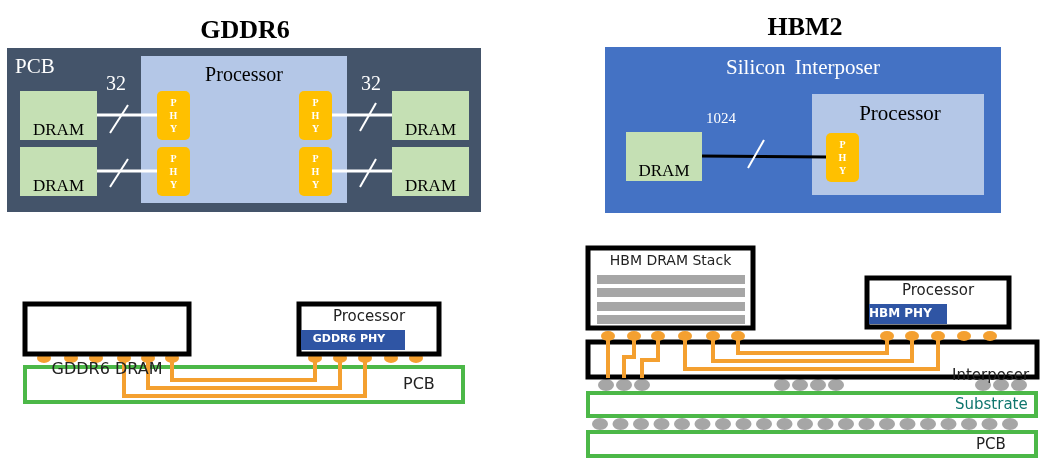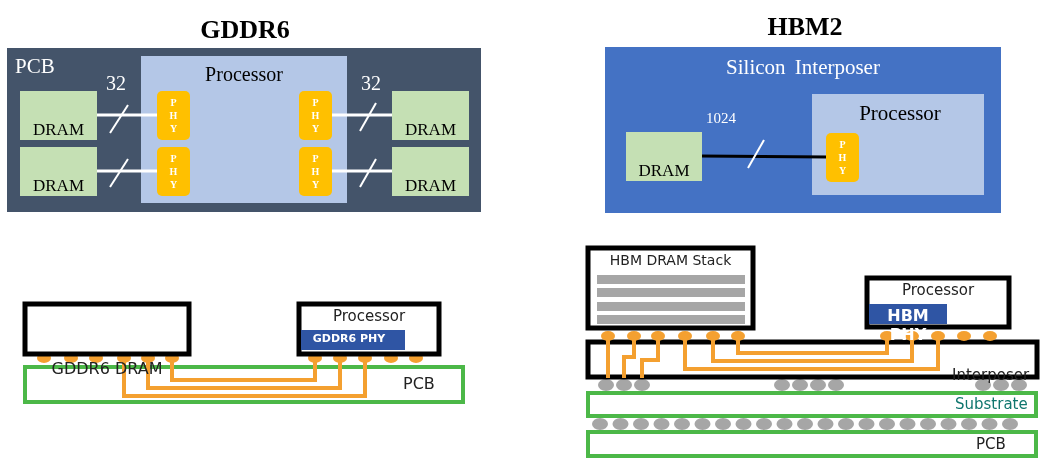--- a/index.html
+++ b/index.html
@@ -185,16 +185,16 @@
     <rect x="597" y="275" width="148" height="9"></rect>
     <rect x="597" y="288" width="148" height="9"></rect>
     <rect x="597" y="302" width="148" height="9"></rect>
     <rect x="597" y="315" width="148" height="9"></rect>
   </g>
   <rect x="867" y="278" width="142" height="49" fill="#fff" stroke="#000" stroke-width="5"></rect>
   <rect x="869" y="304" width="78" height="20" fill="#2f55a4"></rect>
 </svg>
 <div class="abs sans" style="left:588px;top:252px;width:165px;text-align:center;font-size:14px;color:#222;">HBM DRAM Stack</div>
 <div class="abs sans" style="left:867px;top:281px;width:142px;text-align:center;font-size:15px;color:#222;">Processor</div>
-<div class="abs sans" style="left:869px;top:306px;width:78px;text-align:center;font-size:16px;font-weight:bold;color:#fff;">HBM PHY</div>
+<div class="abs sans" style="left:869px;top:306px;width:78px;text-align:left;font-size:12px;font-weight:bold;color:#fff;">HBM PHY</div>
 <div class="abs sans" style="left:952px;top:366px;font-size:15px;color:#222;">Interposer</div>
 <div class="abs sans" style="left:955px;top:395px;font-size:15px;color:#0f766e;">Substrate</div>
 <div class="abs sans" style="left:976px;top:435px;font-size:15px;color:#222;">PCB</div>
 
 </body></html>

